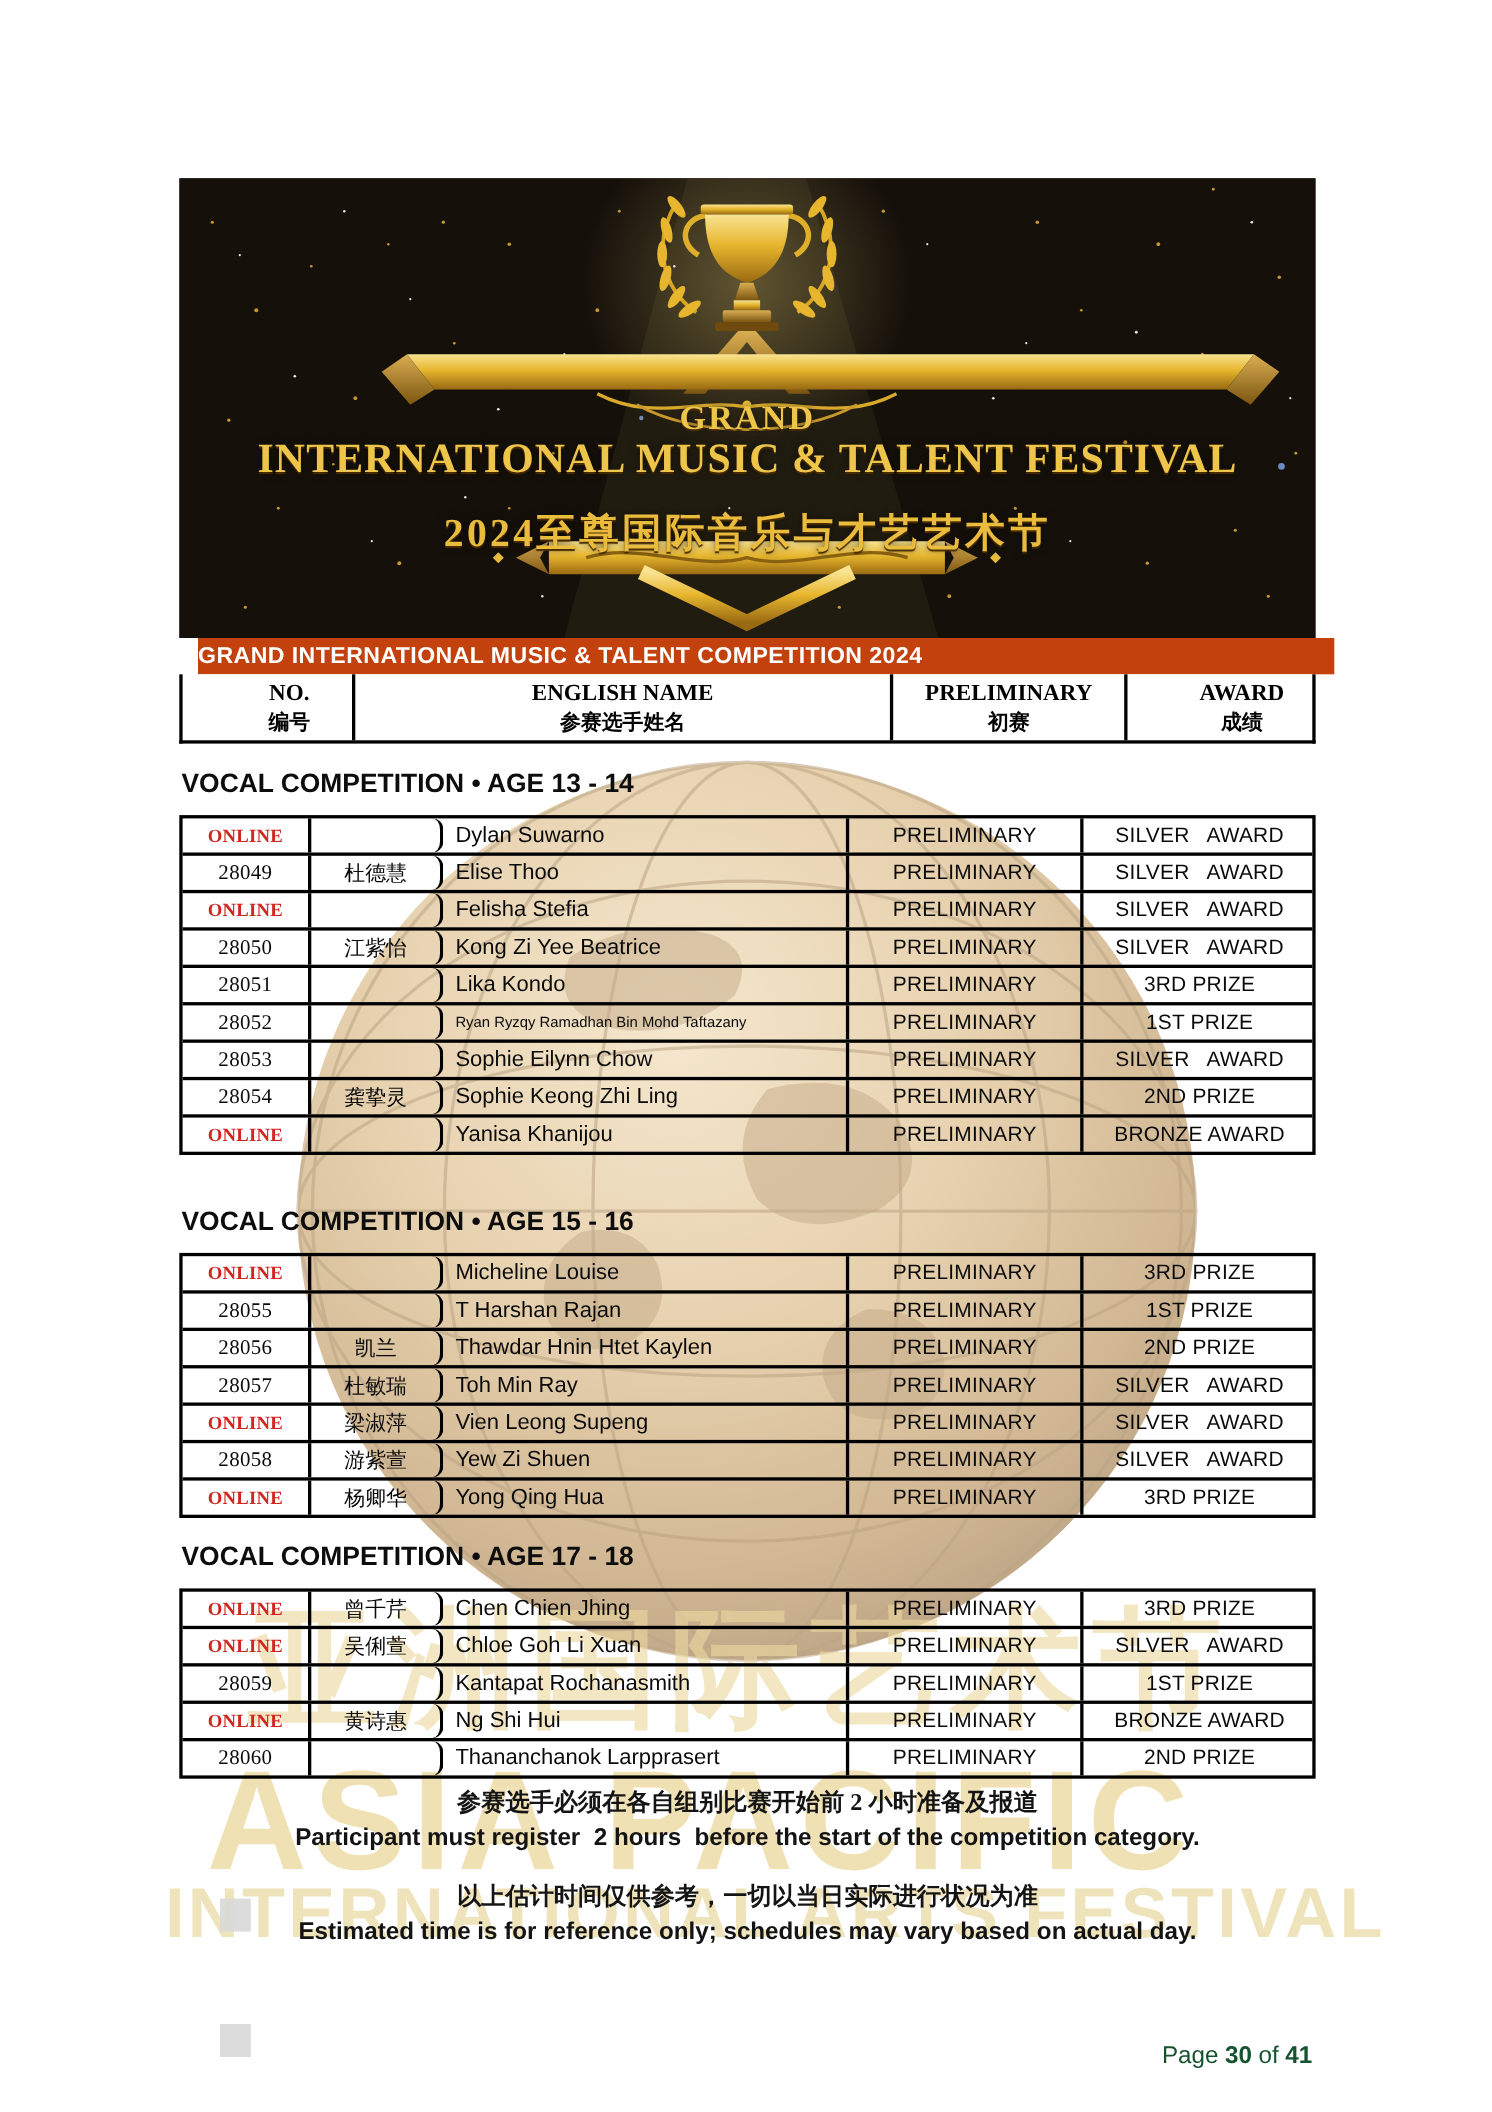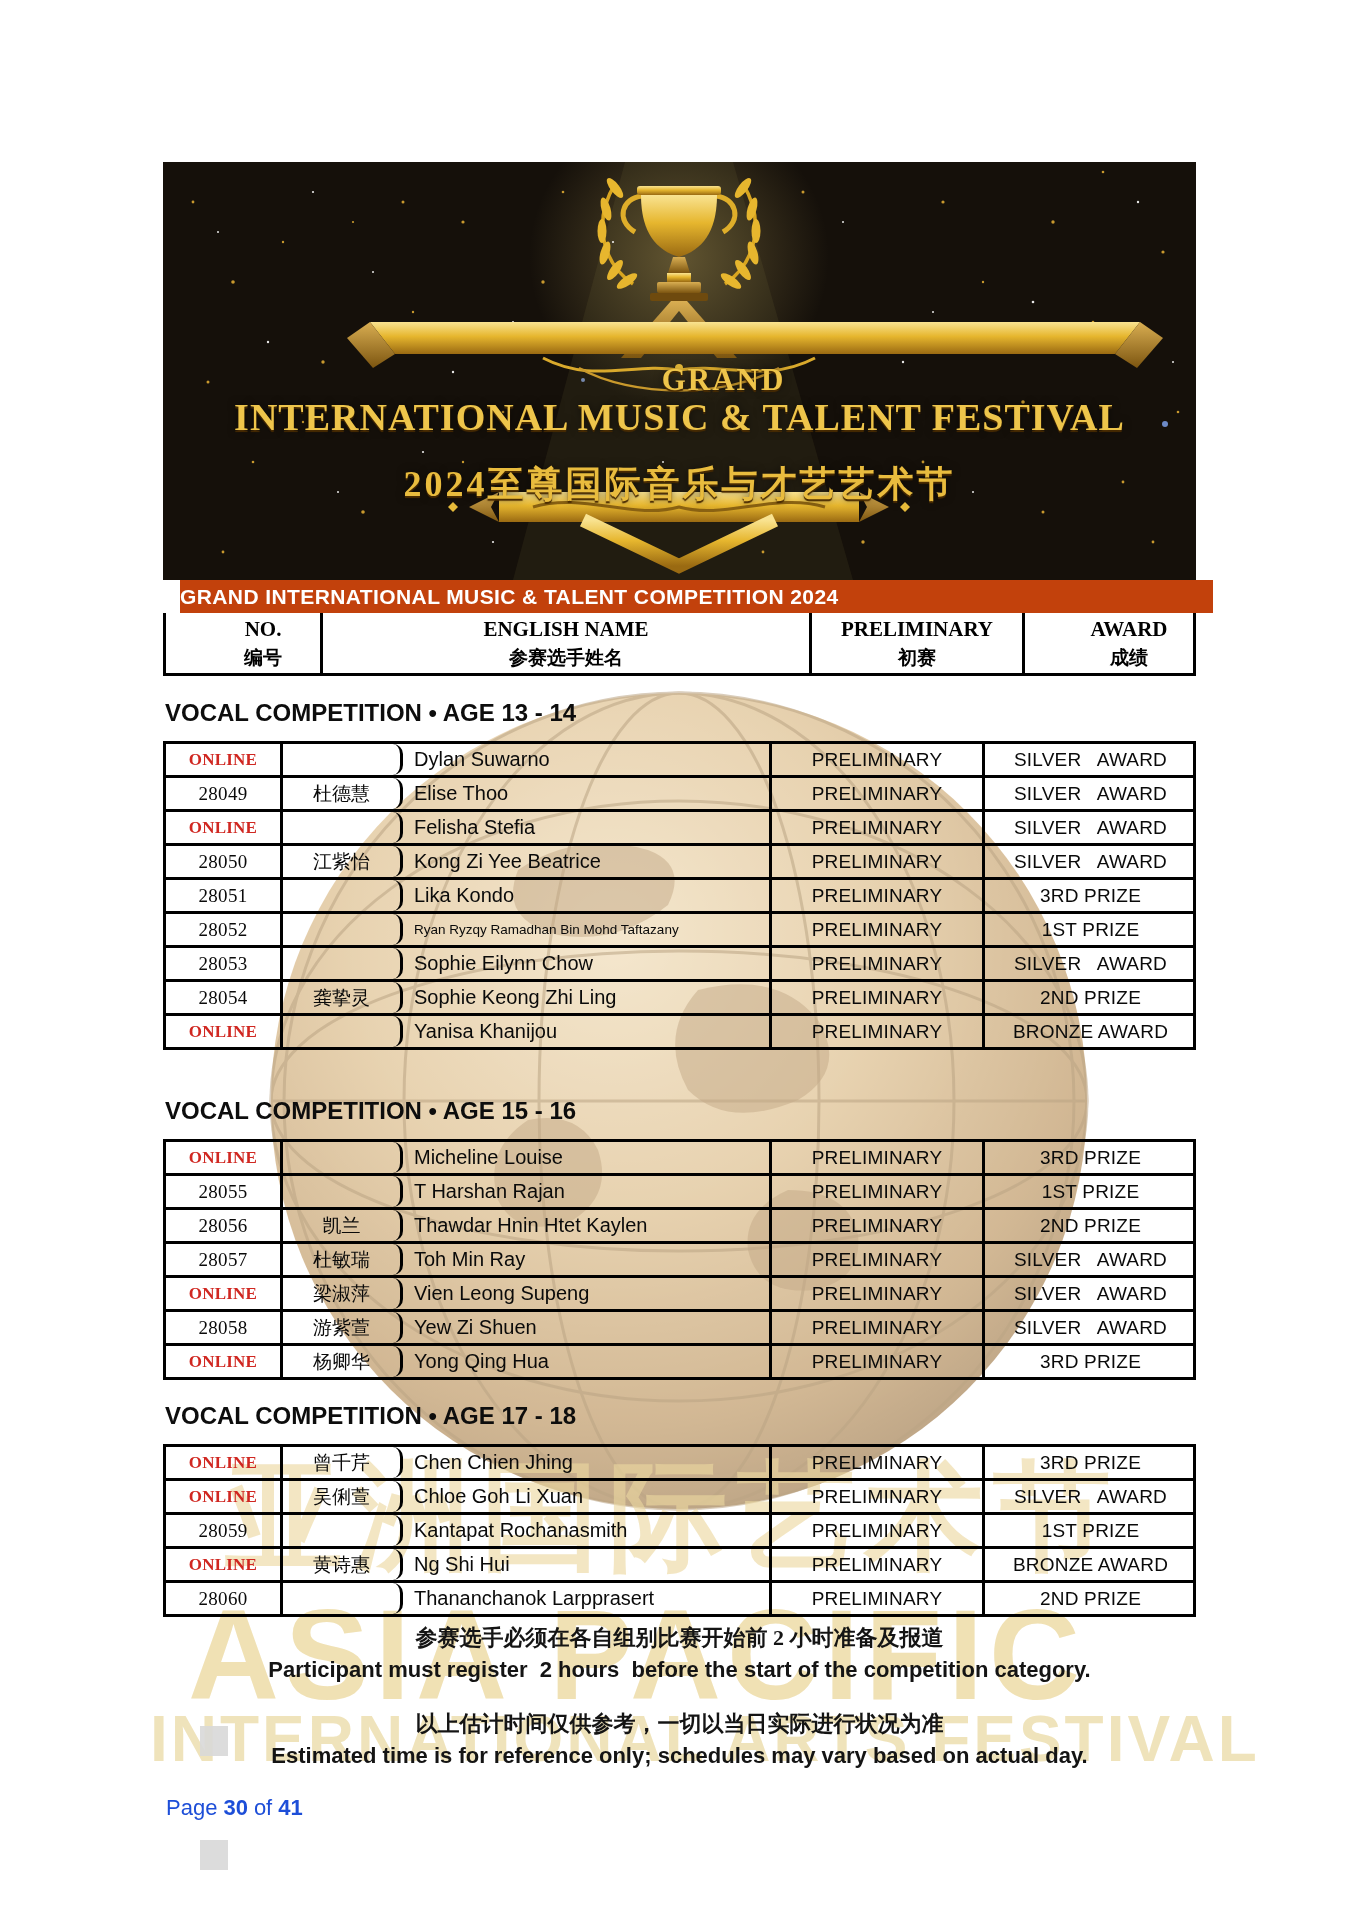--- a/index.html
+++ b/index.html
@@ -15,21 +15,21 @@
          color:#ecd9a0;opacity:.78;letter-spacing:6px;white-space:nowrap;transform:scaleY(1.02);}
   .wm-intl{position:absolute;left:150px;top:1702px;width:1100px;font-size:64px;font-weight:bold;
          color:#eddfb0;opacity:.85;letter-spacing:3px;white-space:nowrap;}
   .wm-sq{position:absolute;width:28px;height:30px;background:#d8d8d8;opacity:.9;}
 
   
   .banner{position:absolute;left:163px;top:162px;width:1033px;height:418px;z-index:2;background:#15100a;overflow:hidden;}
   .banner svg{position:absolute;left:0;top:0;}
   .b-text{position:absolute;left:0;width:100%;text-align:center;font-family:"Liberation Serif",serif;
           font-weight:bold;color:#eec54b;text-shadow:0 2px 1px #4a2c02,0 0 8px rgba(0,0,0,.55);}
-  .b-grand{top:200px;font-size:31px;letter-spacing:2px;padding-left:44px;}
+  .b-grand{top:200px;font-size:31px;letter-spacing:2px;}
   .b-line2{top:233px;font-size:38px;letter-spacing:1px;white-space:nowrap;}
   .b-line3{top:298px;font-size:36px;letter-spacing:3px;color:#e9bc3e;}
 
   .black-bar{position:absolute;left:180px;top:580px;width:1033px;height:33px;z-index:2;background:#c2410c;
              display:flex;align-items:center;justify-content:flex-start;}
   .black-bar span{color:#fff;font-size:21px;font-weight:bold;letter-spacing:.4px;}
 
   
   .header-table{position:absolute;left:163px;top:613px;width:1033px;height:63px;z-index:2;box-sizing:border-box;
                 border:3px solid #000;border-top:none;display:grid;grid-template-columns:117px 489px 213px 208px;background:#fff;padding-left:40px;}
@@ -56,21 +56,21 @@
   .c-name{justify-content:flex-start;padding-left:11px;}
   .c-name.small{font-size:13.5px;}
   .c-round{font-size:19px;letter-spacing:.2px;}
   .c-award{font-size:19px;letter-spacing:.2px;}
 
   
   .fn{width:1033px;text-align:center;color:#141414;}
   .fn-cn{margin-top:6px;font-family:"Liberation Serif",serif;font-weight:600;font-size:22px;line-height:30px;}
   .fn-en{margin-top:2px;font-weight:bold;font-size:22px;line-height:30px;white-space:pre;}
   .fn-gap{margin-top:24px;}
-  .page-footer{margin-top:24px;width:1033px;text-align:left;font-size:22px;color:#1d4ed8;}
+  .page-footer{margin-top:84px;width:1033px;text-align:right;font-size:22px;color:#14532d;}
   .page-footer .bold{font-weight:bold;}
   .page-footer span{margin:0 3px;}
 </style>
 </head>
 <body>
 
 <div class="page">
 
   <div class="wm-layer">
     <svg class="globe" viewBox="0 0 822 822" xmlns="http://www.w3.org/2000/svg">

